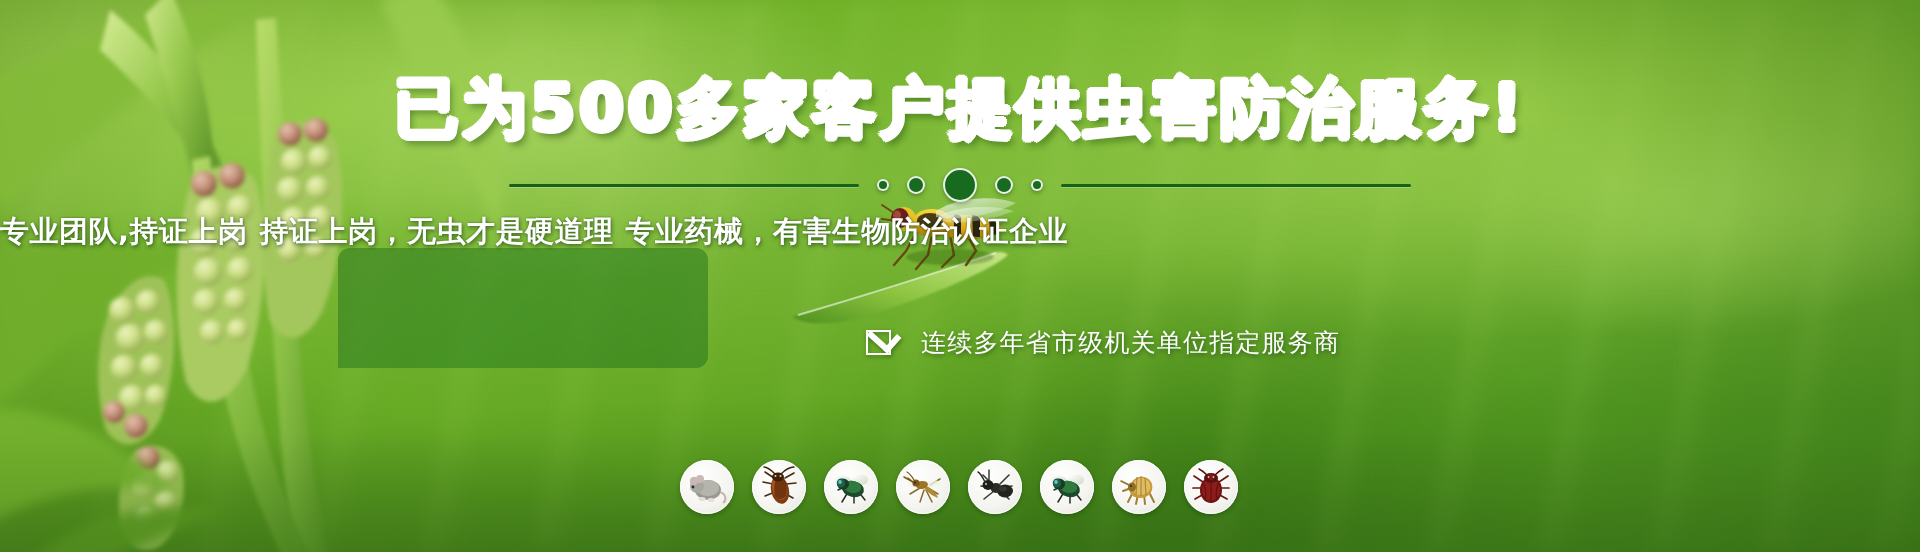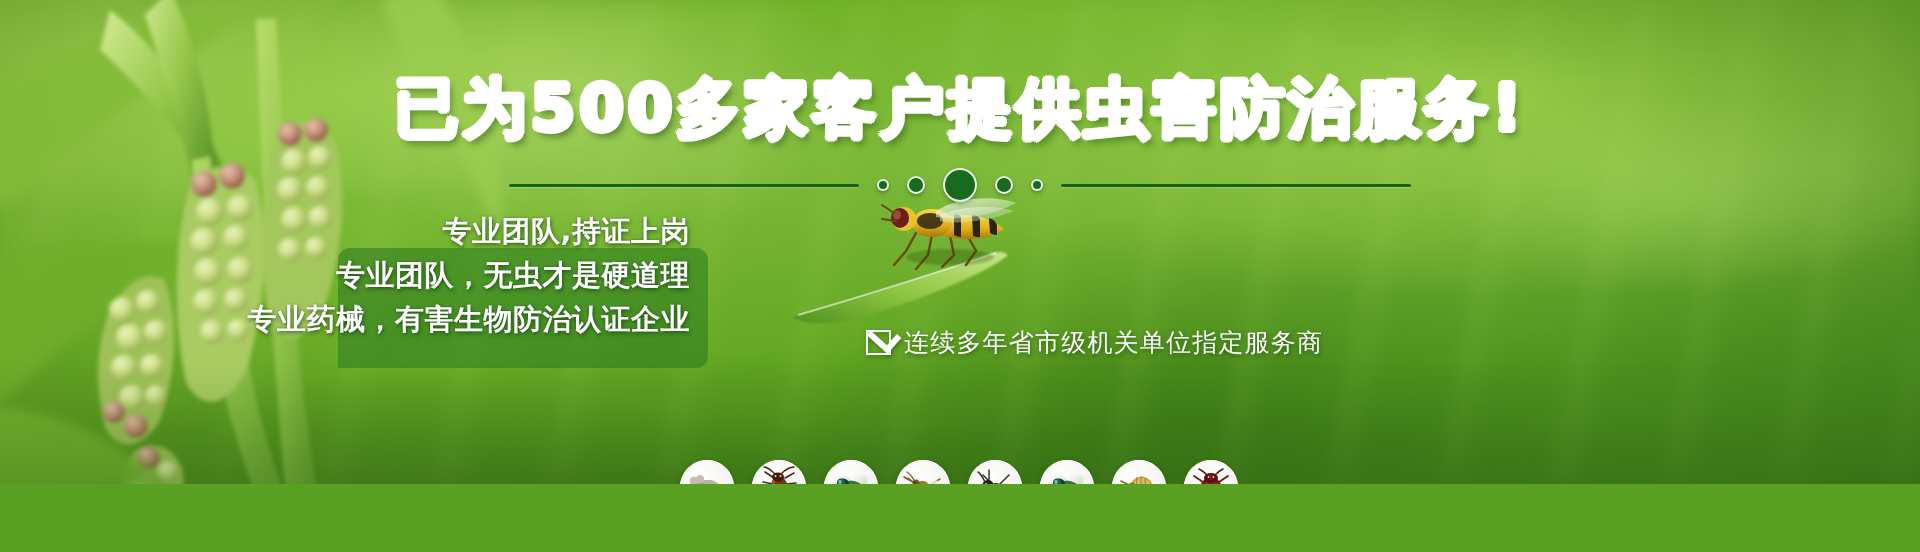--- a/index.html
+++ b/index.html
@@ -5,21 +5,21 @@
   * { margin:0; padding:0; box-sizing:border-box; }
   html,body { width:1920px; height:552px; overflow:hidden; }
   body {
     font-family:"DejaVu Sans","Liberation Sans",sans-serif;
     background:#5aa023;
   }
 
   
   #banner {
     position:relative;
-    width:1920px; height:484px;
+    width:1920px; height:552px;
     overflow:hidden;
     background:#6bad27;
   }
 
   
   .bg-base{
     position:absolute; inset:0;
     background:
       radial-gradient(ellipse 60% 70% at 78% 18%,  #8ec63f 0%, rgba(142,198,63,0) 62%),
       radial-gradient(ellipse 70% 80% at 95% 80%,  #4e9520 0%, rgba(78,149,32,0) 60%),
@@ -108,41 +108,41 @@
   
   .panel{
     position:absolute; left:338px; top:248px;
     width:370px; height:120px;
     border-radius:12px 12px 12px 0;
     background:linear-gradient(135deg, rgba(40,115,30,.52) 0%, rgba(48,130,34,.60) 48%, rgba(40,118,28,.55) 100%);
     backdrop-filter:blur(2px);
   }
   .panel-lines{
     position:absolute; left:0; top:212px; width:712px;
-    display:flex; flex-direction:column; align-items:flex-end;
-    gap:4px;
+    display:flex; flex-direction:row; align-items:flex-start;
+    gap:12px;
     padding-right:22px;
     z-index:6;
   }
   .pline{
     color:#ffffff; font-weight:bold; white-space:nowrap;
     text-shadow:1px 2px 4px rgba(8,45,5,.55), 0 0 2px rgba(8,45,5,.45);
     letter-spacing:.5px;
   }
   .pline.l1{ font-size:29px; }
   .pline.l2{ font-size:29px; }
   .pline.l3{ font-size:29px; }
 
   
   .features{
     position:absolute; left:866px; top:330px;
     display:flex; flex-direction:column; gap:22px;
     z-index:6;
   }
-  .frow{ display:flex; align-items:center; gap:13px; }
+  .frow{ display:flex; align-items:center; gap:30px; }
   .cbox{
     width:25px; height:25px; flex:0 0 25px;
     border:2.5px solid #ffffff;
     position:relative;
     filter:drop-shadow(1px 2px 2px rgba(8,45,5,.45));
   }
   .cbox::after{
     content:"";
     position:absolute; left:2px; top:-6px;
     width:22px; height:15px;
@@ -367,21 +367,21 @@
     <span class="dot l"></span>
     <span class="dot m"></span>
     <span class="dot s"></span>
     <span class="rule"></span>
   </div>
 
   <div class="panel"></div>
 
   <div class="panel-lines">
     <div class="pline l1">专业团队,持证上岗</div>
-    <div class="pline l2">专业团队，无虫才是硬道理</div>
+    <div class="pline l2">持证上岗，无虫才是硬道理</div>
     <div class="pline l3">专业药械，有害生物防治认证企业</div>
   </div>
 
   <div class="features">
     <div class="frow">
       <span class="cbox"></span>
       <span class="ftext">连续多年省市级机关单位指定服务商</span>
     </div>
   </div>
 

